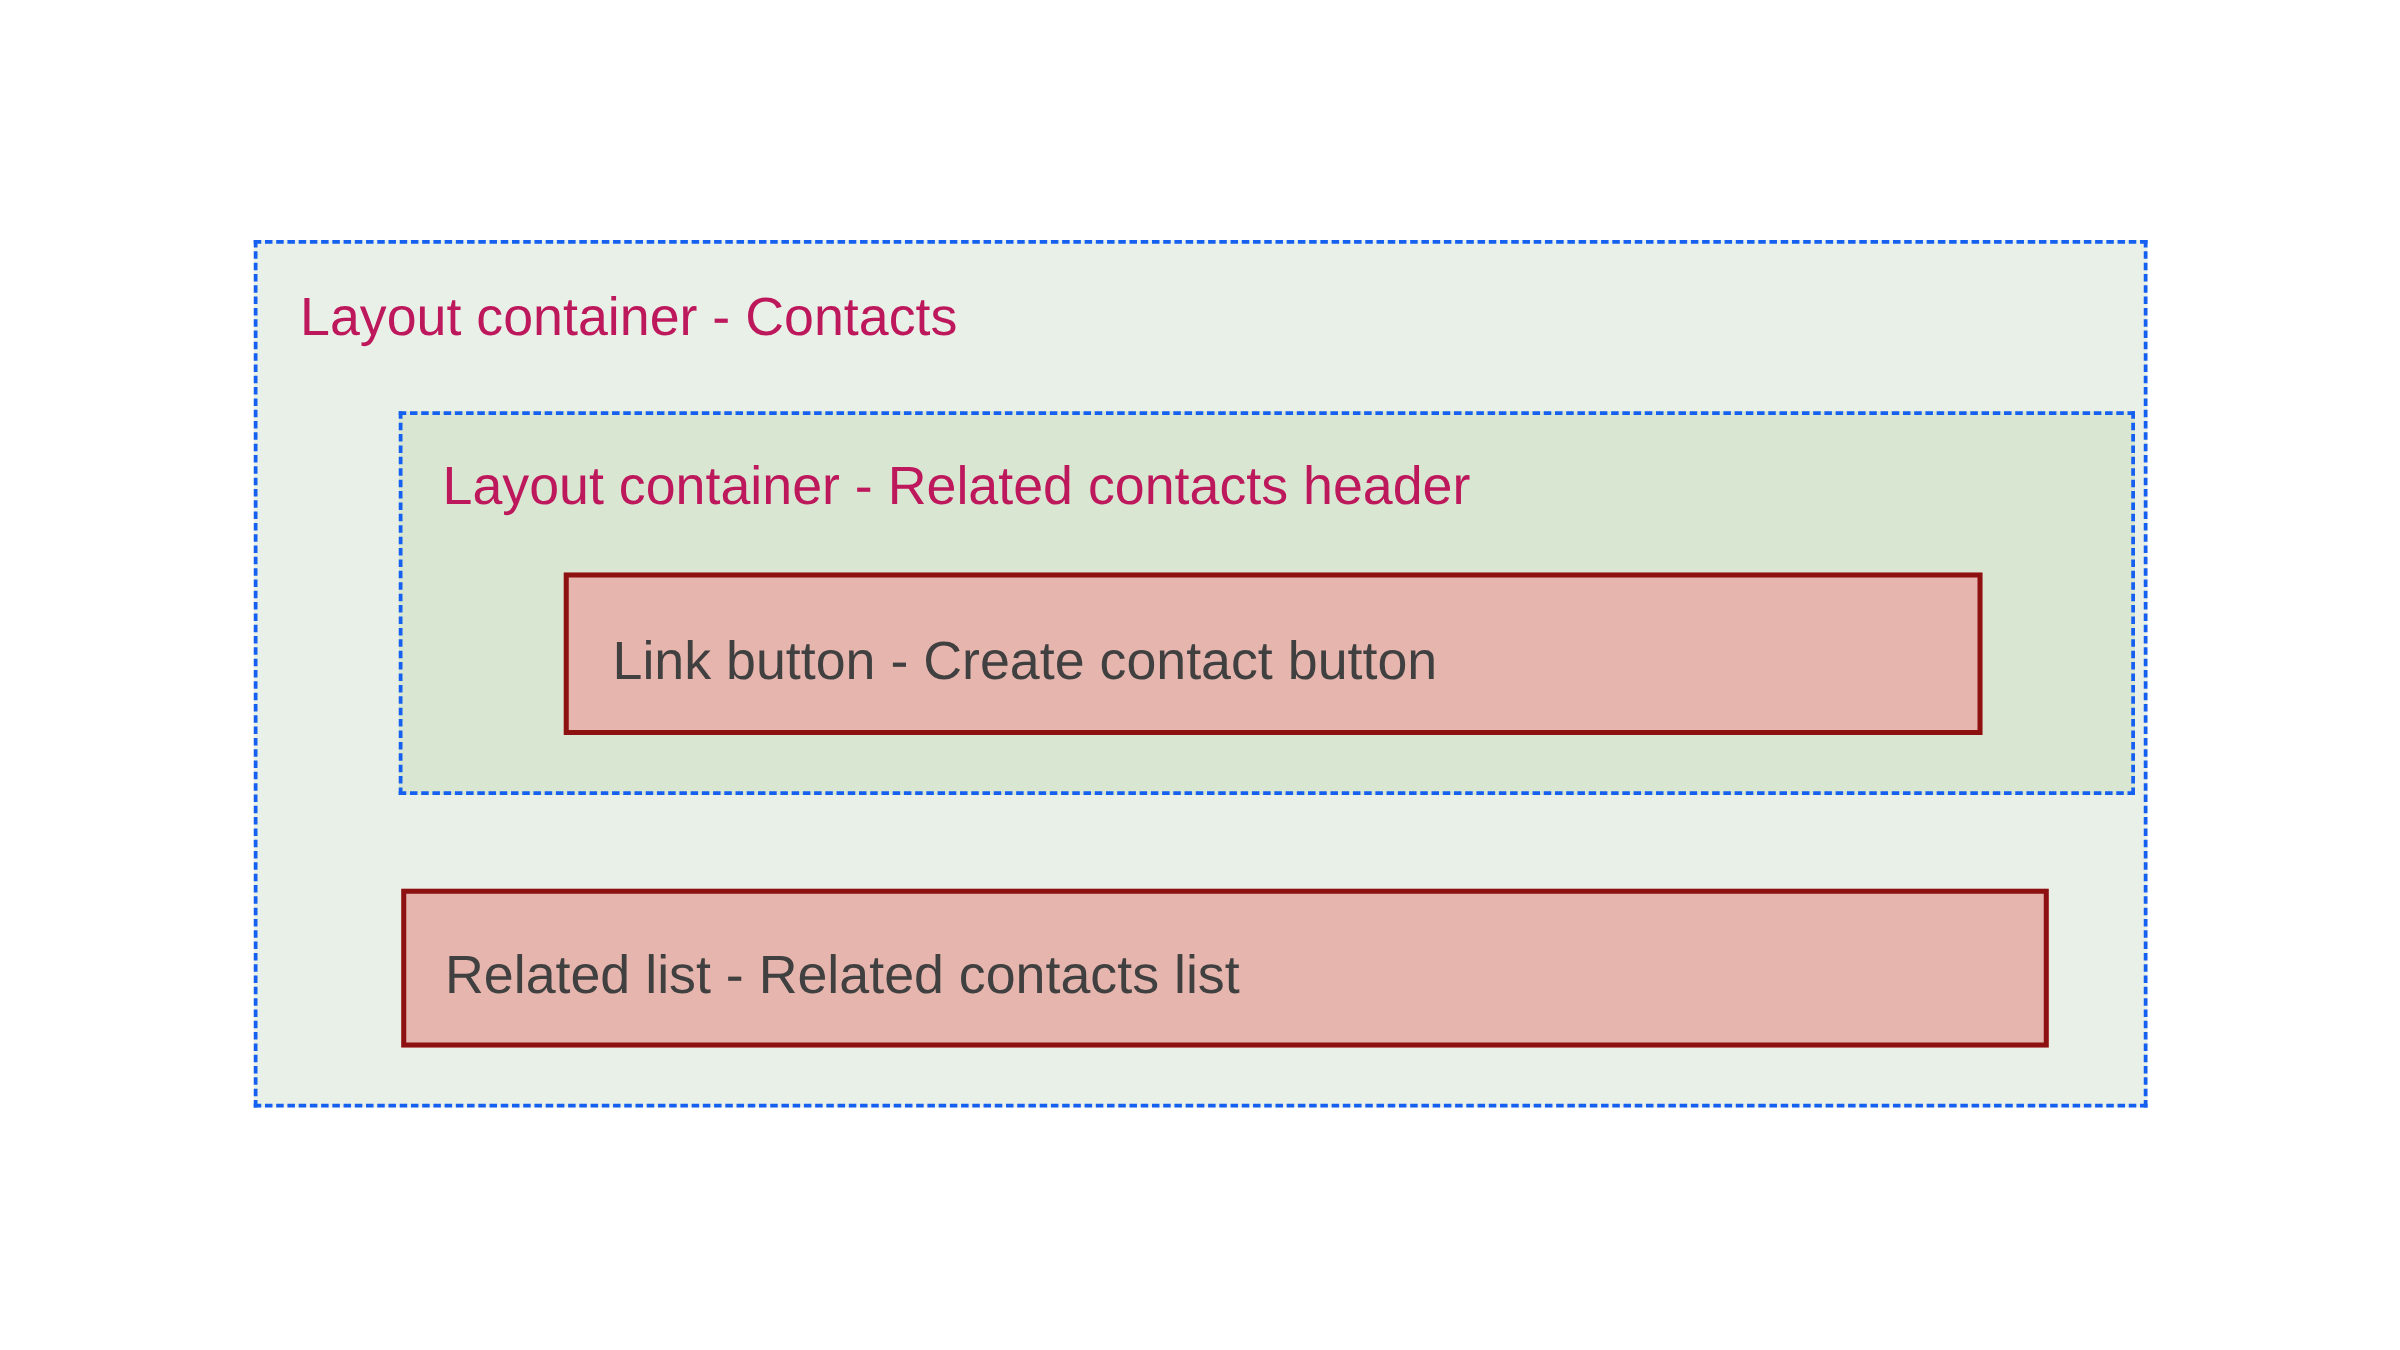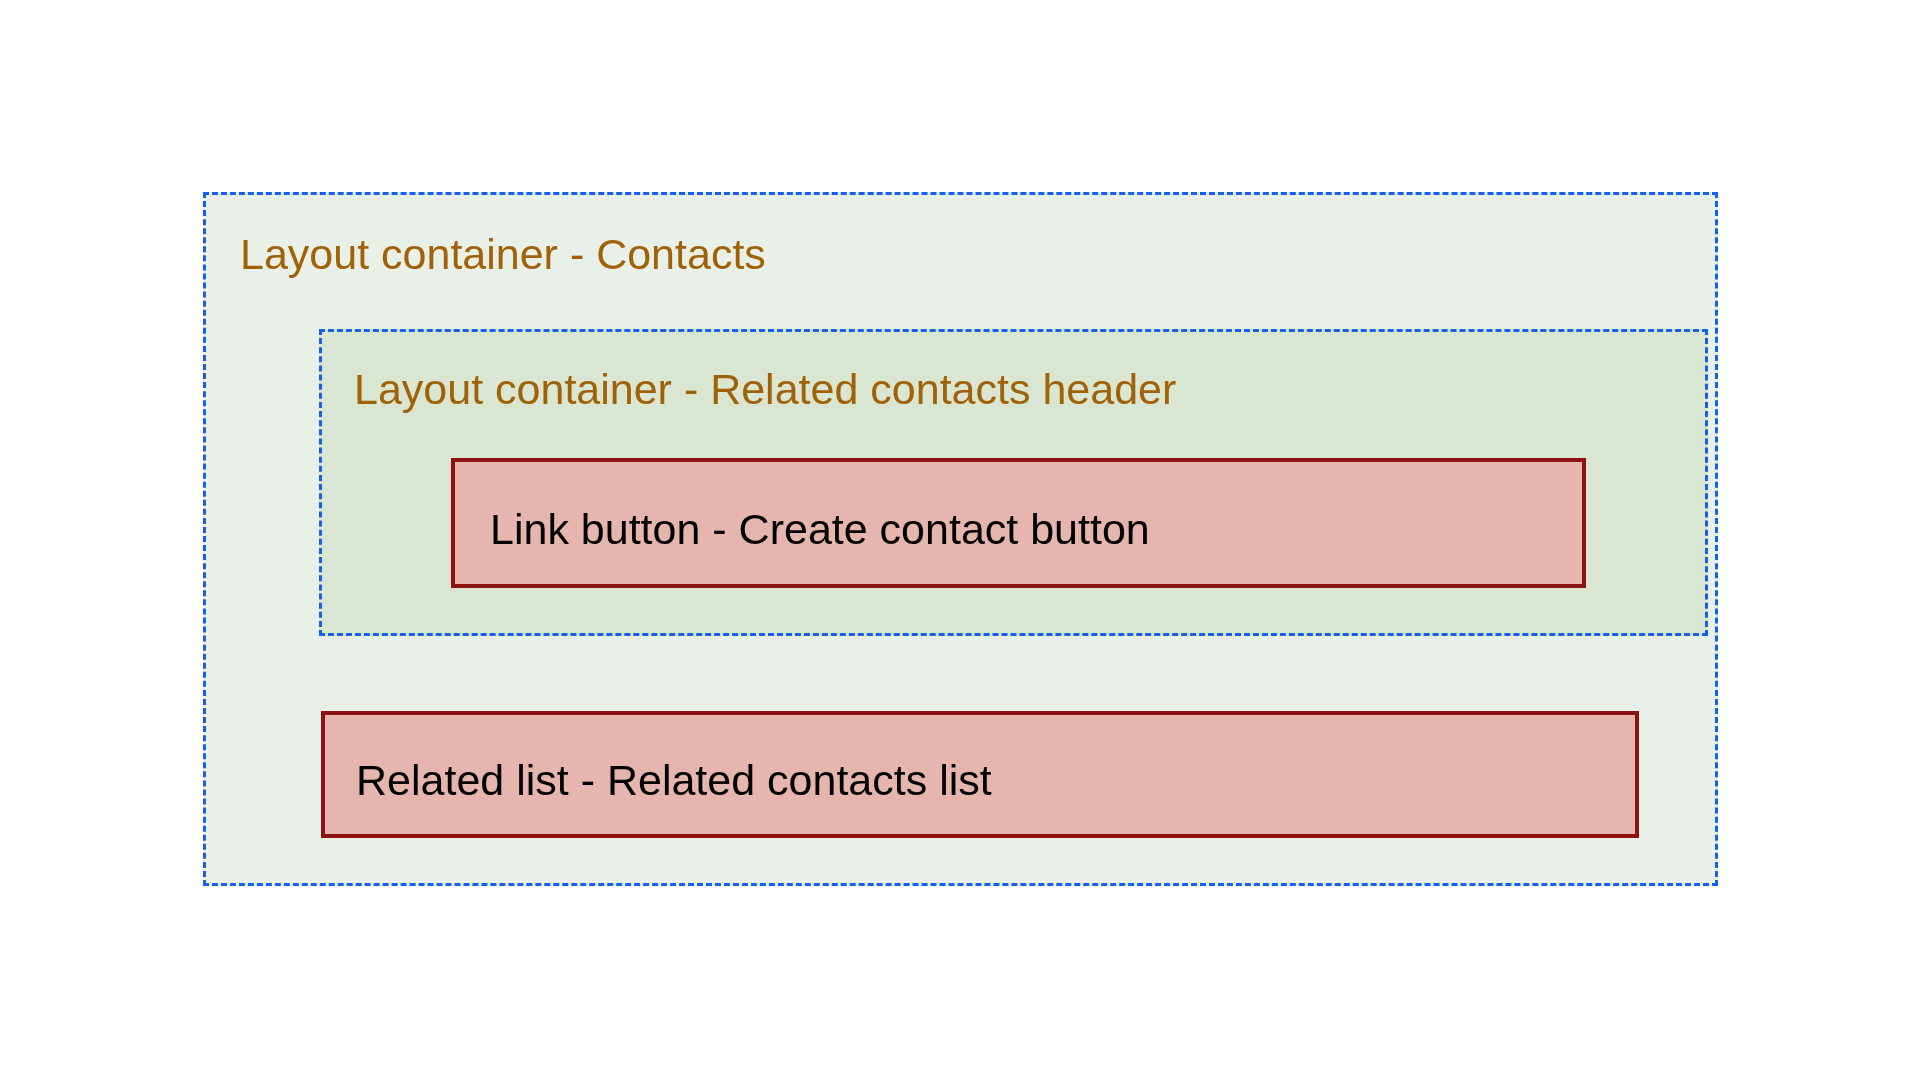--- a/index.html
+++ b/index.html
@@ -41,27 +41,27 @@
     background: #e6b5ad;
   }
 
   .box-label {
     position: absolute;
     white-space: nowrap;
     line-height: 1;
   }
 
   .label-blue {
-    color: #a16207;
+    color: #be185d;
     font-size: 43px;
     font-weight: 400;
   }
 
   .label-red {
-    color: #000000;
+    color: #404040;
     font-size: 43px;
     font-weight: 400;
   }
 
   
   #contacts-container {
     left: 203px;
     top: 192px;
     width: 1515px;
     height: 694px;

